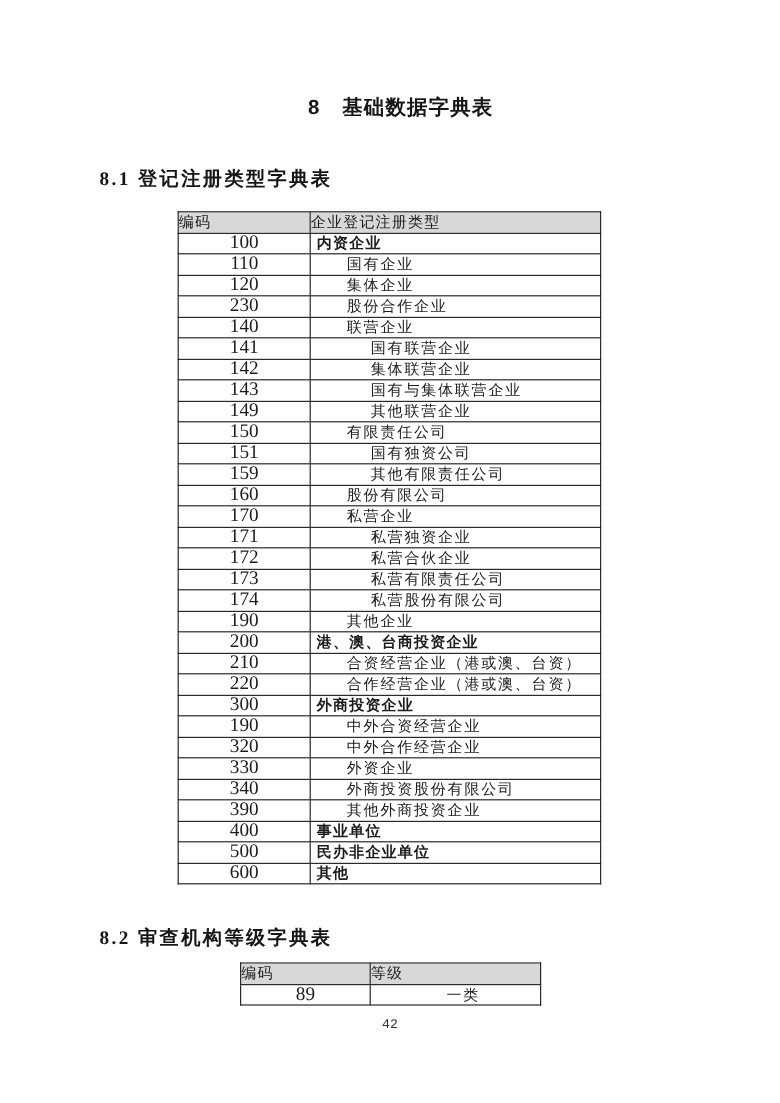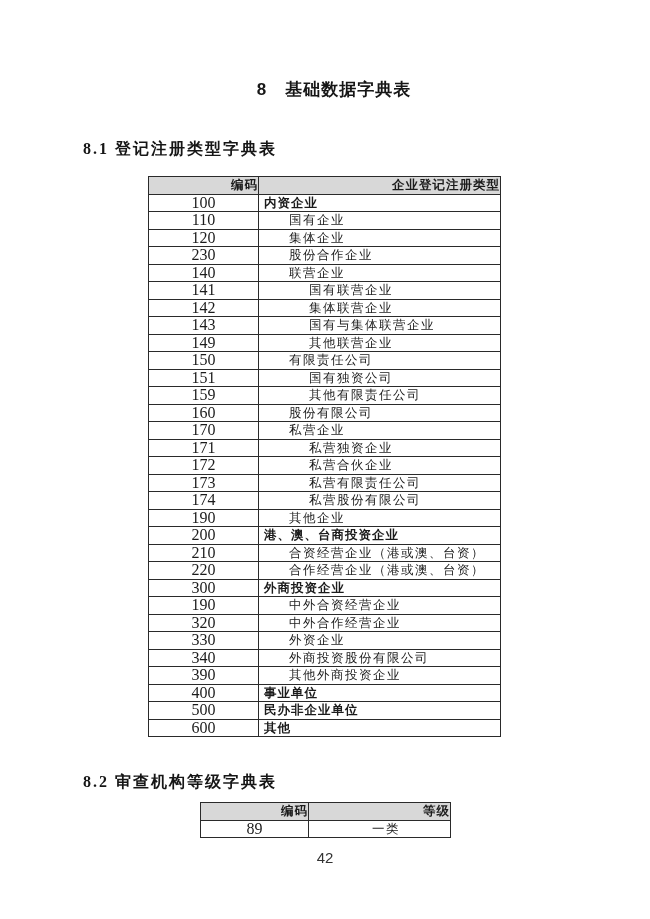--- a/index.html
+++ b/index.html
@@ -57,22 +57,22 @@
     border: 1px solid #2a2a2a;
     height: 16.5px;
     line-height: 16.5px;
     padding: 0;
     margin: 0;
     overflow: hidden;
     white-space: nowrap;
   }
   .dict-table th {
     background: #d8d8d8;
-    font-weight: bold;
-    text-align: right;
+    font-weight: normal;
+    text-align: left;
     font-size: 12.5px;
     letter-spacing: 1px;
   }
   .dict-table td.code {
     text-align: center;
     font-family: "Liberation Serif", serif;
     font-size: 16px;
   }
   .dict-table td.label {
     text-align: left;
@@ -84,22 +84,22 @@
   .t1 tr.lv2 td.label { padding-left: 50px; }
   .t1 tr.bold td.label { font-weight: bold; letter-spacing: 1px; }
   .t2 td.label { text-align: center; padding-left: 13px; }
 
   .page-number {
     position: absolute;
     top: 849px;
     left: 0;
     width: 100%;
     text-align: center;
-    font-size: 15px;
-    font-family: Liberation Sans, sans-serif;
+    font-size: 11px;
+    font-family: Liberation Mono, monospace;
     color: #333333;
   }
 </style>
 <style>.dict-table th{background:#d8d8d8;}.dict-table th,.dict-table td{border-color:#2a2a2a;}.page{color:#1c1c1c;}</style></head>
 <body>
 
 <div class="page">
 
   <h1 class="doc-title">8　基础数据字典表</h1>
 

